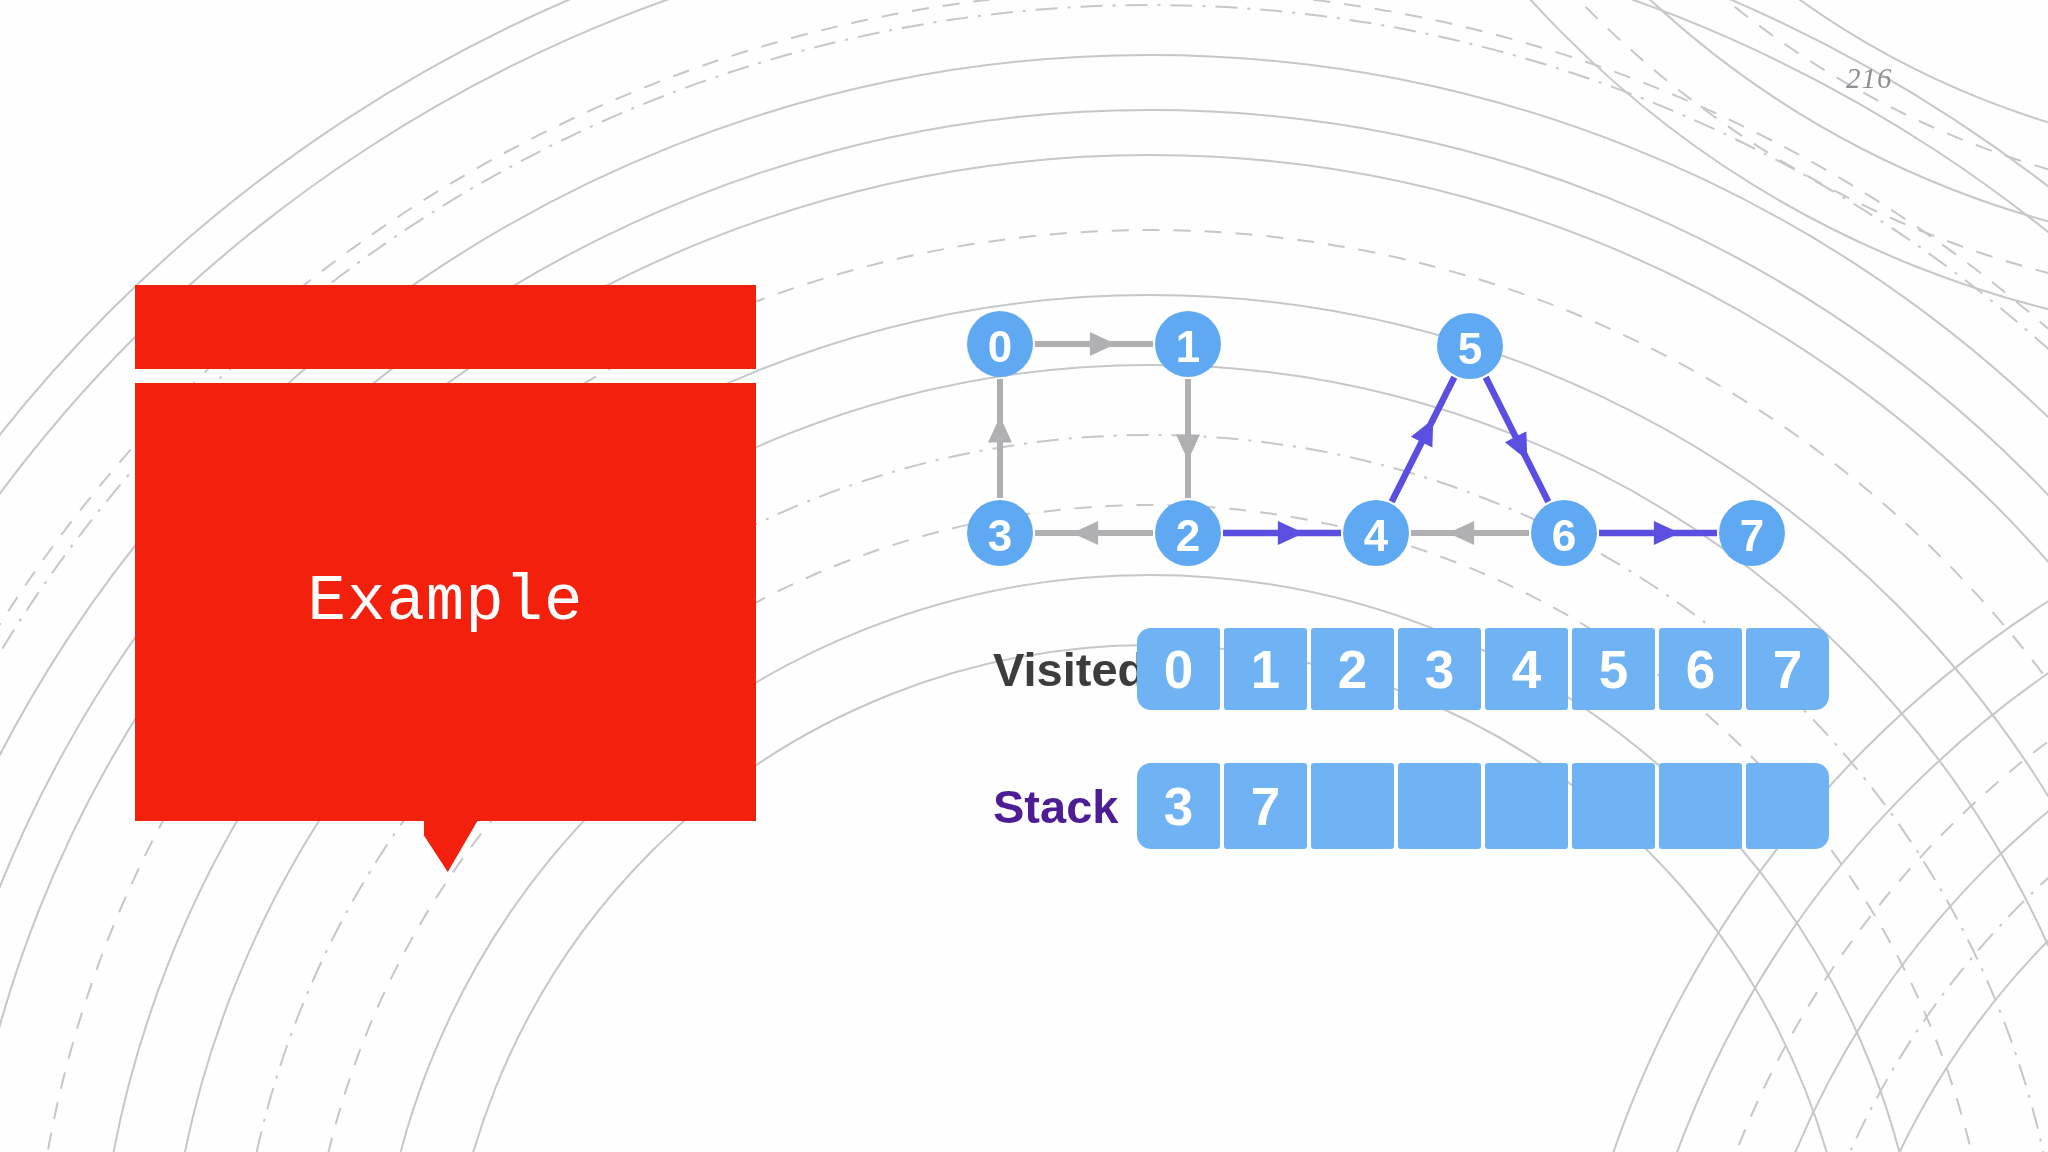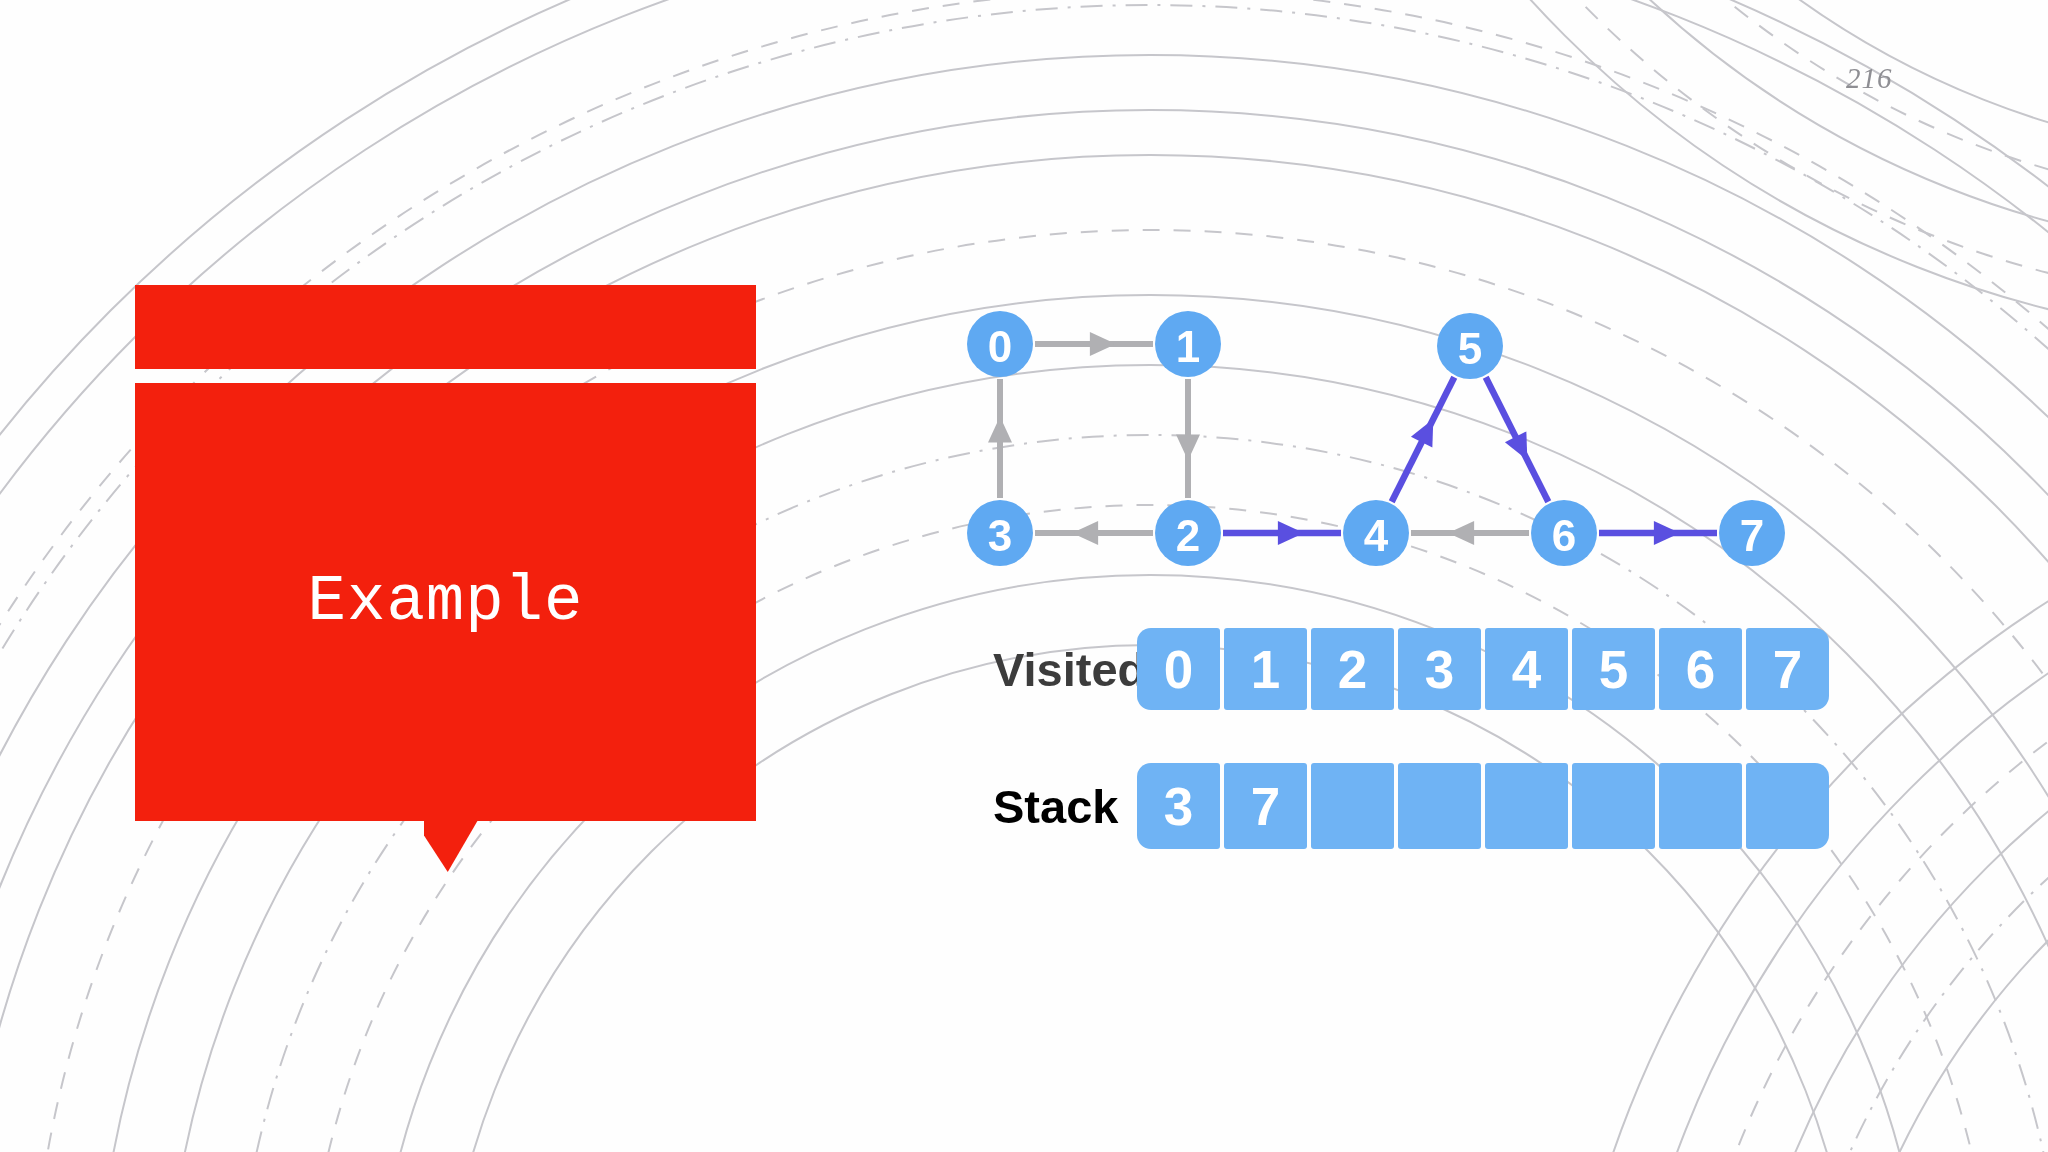--- a/index.html
+++ b/index.html
@@ -159,21 +159,21 @@
     <div class="cell first" style="background: rgb(111, 179, 244);">0</div>
     <div class="cell" style="background: rgb(111, 179, 244);">1</div>
     <div class="cell" style="background: rgb(111, 179, 244);">2</div>
     <div class="cell" style="background: rgb(111, 179, 244);">3</div>
     <div class="cell" style="background: rgb(111, 179, 244);">4</div>
     <div class="cell" style="background: rgb(111, 179, 244);">5</div>
     <div class="cell" style="background: rgb(111, 179, 244);">6</div>
     <div class="cell last" style="background: rgb(111, 179, 244);">7</div>
   </div>
 
-<div class="array-label" id="stack-label" style="color: #000000;">Stack</div>
+<div class="array-label" id="stack-label" style="color: #4c1d95;">Stack</div>
 <div class="array-cells" id="stack-cells">
     <div class="cell first" style="background: rgb(111, 179, 244);">3</div>
     <div class="cell" style="background: rgb(111, 179, 244);">7</div>
     <div class="cell" style="background: rgb(111, 179, 244);"></div>
     <div class="cell" style="background: rgb(111, 179, 244);"></div>
     <div class="cell" style="background: rgb(111, 179, 244);"></div>
     <div class="cell" style="background: rgb(111, 179, 244);"></div>
     <div class="cell" style="background: rgb(111, 179, 244);"></div>
     <div class="cell last" style="background: rgb(111, 179, 244);"></div>
   </div>

